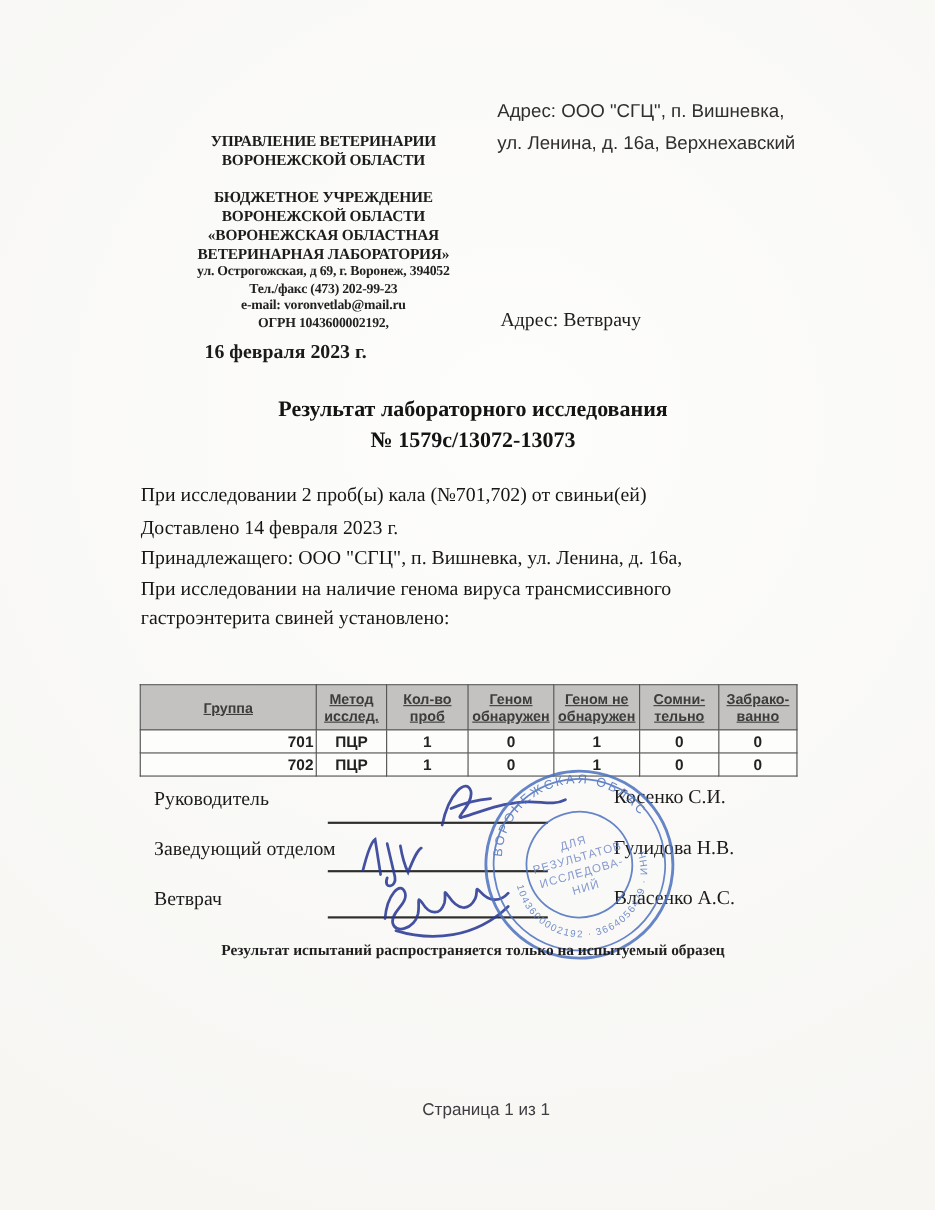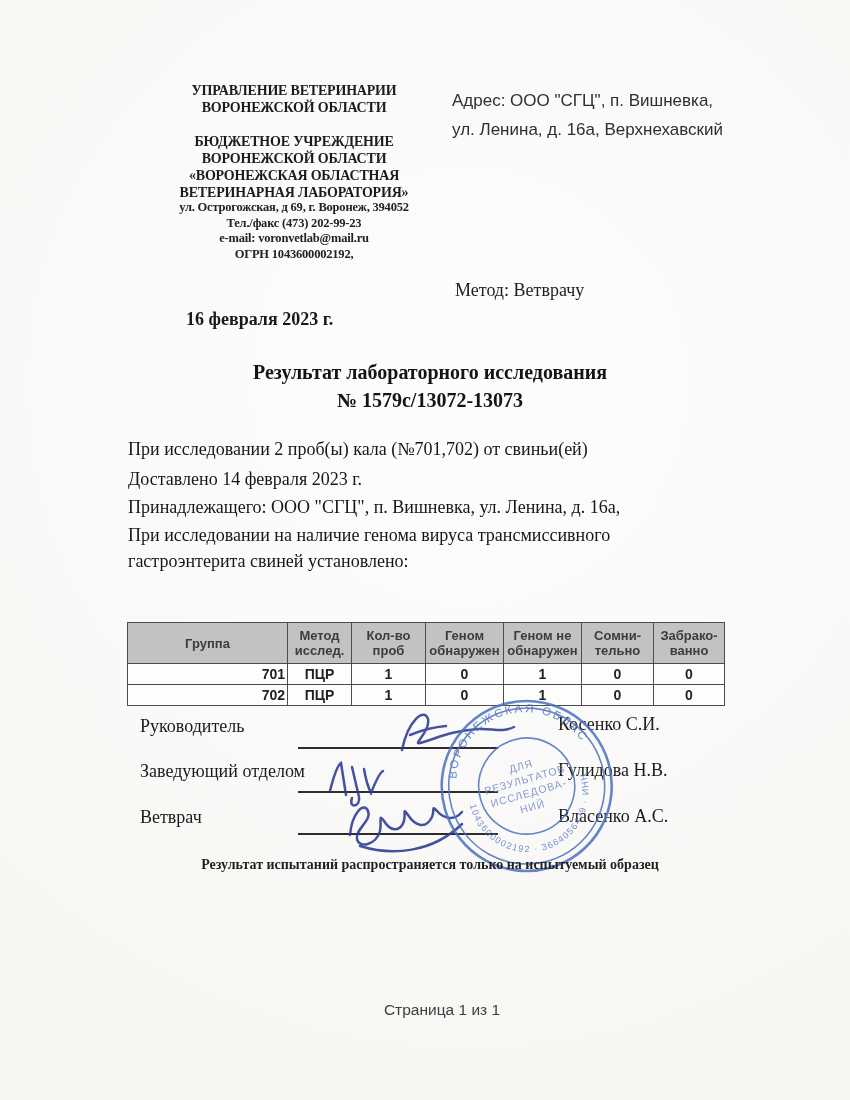--- a/index.html
+++ b/index.html
@@ -7,21 +7,21 @@
     position:relative;
     width:850px;height:1100px;
     background:radial-gradient(circle at 55% 35%, #fdfdfc 0%, #f7f6f3 90%);
     font-family:"Liberation Serif",serif;
     color:#1a1a1a;
     overflow:hidden;
   }
   .abs{position:absolute;}
 
   
-  .org-block{left:128px;width:332px;text-align:center;font-weight:bold;letter-spacing:-0.2px;}
+  .org-block{left:128px;width:332px;text-align:center;font-weight:bold;letter-spacing:-0.2px;margin-top:39px;}
   .org1{top:82px;font-size:14px;line-height:17px;color:#1c1c1c;}
   .org2{top:133px;font-size:14px;line-height:17px;color:#1c1c1c;}
   .contact{top:200px;font-size:12.5px;line-height:15.5px;color:#222;}
 
   
   .addr-block{left:452px;top:86px;width:330px;
     font-family:"Liberation Sans",sans-serif;
     font-size:17px;line-height:29px;color:#2f2f2f;}
   .komu{left:455px;top:280px;font-size:18px;color:#1d1d1d;}
   .date{left:186px;top:309px;font-size:18px;font-weight:bold;}
@@ -36,21 +36,21 @@
   table.results{
     left:127px;top:622px;width:597px;position:absolute;
     border-collapse:collapse;
     font-family:"Liberation Sans",sans-serif;
     table-layout:fixed;
   }
   table.results th,table.results td{border:1.4px solid #4c4c4c;}
   table.results th{
     background:#c3c2c0;
     font-size:13px;line-height:15px;font-weight:600;color:#3c3c3c;
-    white-space:pre-line;padding:5px 0;height:26px;vertical-align:middle;text-align:center;
+    white-space:pre-line;padding:5px 0;height:26px;vertical-align:middle;text-align:center;text-decoration:underline;
   }
   table.results td{
     font-size:14px;font-weight:600;color:#222;
     text-align:center;padding:1px 2px;height:18px;background:#fdfdfc;
   }
   table.results td.first{text-align:right;padding-left:4px;}
 
   
   .sig-label{left:140px;font-size:18px;color:#1b1b1b;}
   .sig-name{left:558px;font-size:18px;color:#1b1b1b;}
@@ -84,21 +84,21 @@
     <div>ул. Острогожская, д 69, г. Воронеж, 394052</div>
     <div>Тел./факс  (473) 202-99-23</div>
     <div>e-mail:  voronvetlab@mail.ru</div>
     <div>ОГРН 1043600002192,</div>
   </div>
 
   <div class="abs addr-block">
     <div>Адрес: ООО "СГЦ", п. Вишневка,</div>
     <div>ул. Ленина, д. 16а, Верхнехавский</div>
   </div>
-  <div class="abs komu">Метод: Ветврачу</div>
+  <div class="abs komu">Адрес: Ветврачу</div>
 
   <div class="abs date">16 февраля 2023 г.</div>
 
   <div class="abs title">
     <div>Результат лабораторного исследования</div>
     <div>№ 1579с/13072-13073</div>
   </div>
 
   <div class="abs bodytext">
     <p class="gap">При исследовании 2 проб(ы) кала (№701,702) от свиньи(ей)</p>

